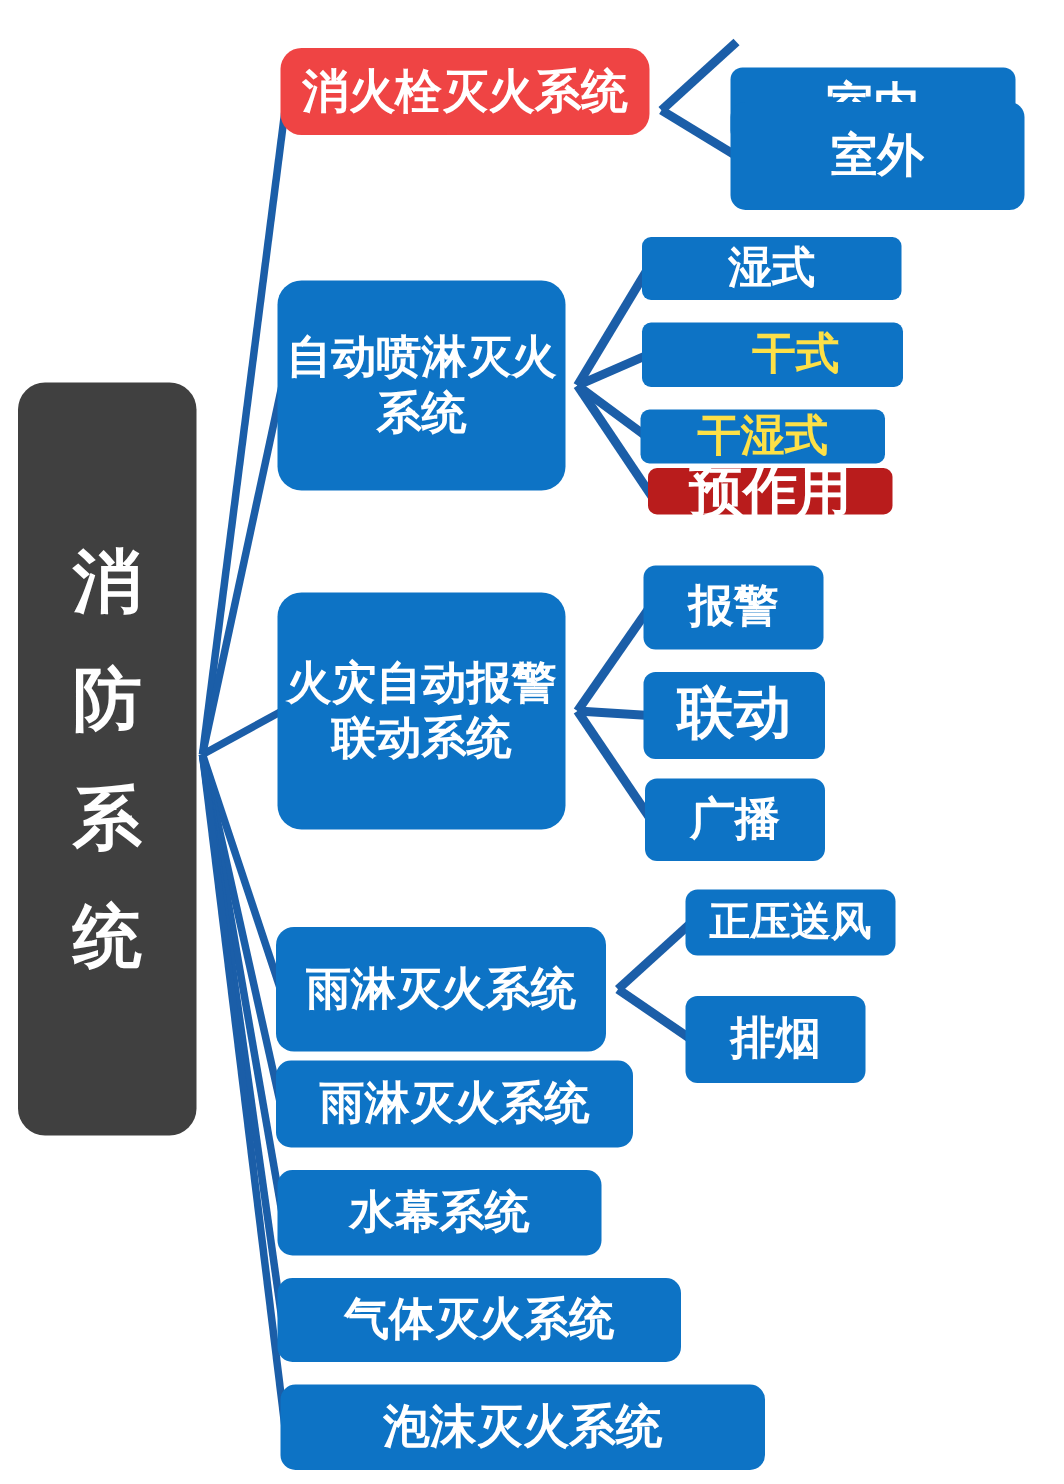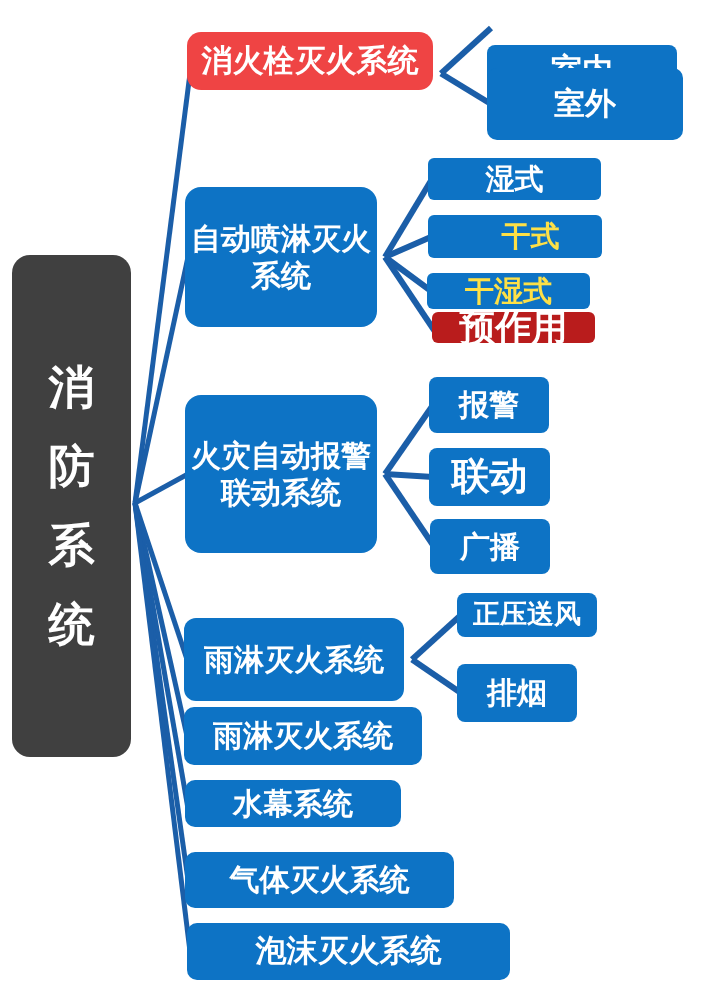--- a/index.html
+++ b/index.html
@@ -108,21 +108,21 @@
     </div>
     <div class="node" style="left: 457px; top: 593px; width: 140px; height: 44px; border-radius: 8px; font-size: 27px; background: rgb(13, 115, 197); color: rgb(255, 255, 255);">
       <div class="label">正压送风</div>
     </div>
     <div class="node" style="left: 457px; top: 664px; width: 120px; height: 58px; border-radius: 8px; font-size: 30px; background: rgb(13, 115, 197); color: rgb(255, 255, 255);">
       <div class="label">排烟</div>
     </div>
     <div class="node" style="left: 184px; top: 707px; width: 238px; height: 58px; border-radius: 10px; font-size: 30px; background: rgb(13, 115, 197); color: rgb(255, 255, 255);">
       <div class="label">雨淋灭火系统</div>
     </div>
-    <div class="node" style="left: 185px; top: 780px; width: 216px; height: 47px; border-radius: 10px; font-size: 30px; background: rgb(13, 115, 197); color: rgb(255, 255, 255);">
+    <div class="node" style="left: 185px; top: 780px; width: 216px; height: 57px; border-radius: 10px; font-size: 30px; background: rgb(13, 115, 197); color: rgb(255, 255, 255);">
       <div class="label">水幕系统</div>
     </div>
     <div class="node" style="left: 185px; top: 852px; width: 269px; height: 56px; border-radius: 10px; font-size: 30px; background: rgb(13, 115, 197); color: rgb(255, 255, 255);">
       <div class="label">气体灭火系统</div>
     </div>
     <div class="node" style="left: 187px; top: 923px; width: 323px; height: 57px; border-radius: 10px; font-size: 31px; background: rgb(13, 115, 197); color: rgb(255, 255, 255);">
       <div class="label">泡沫灭火系统</div>
     </div>
   </div>
 

